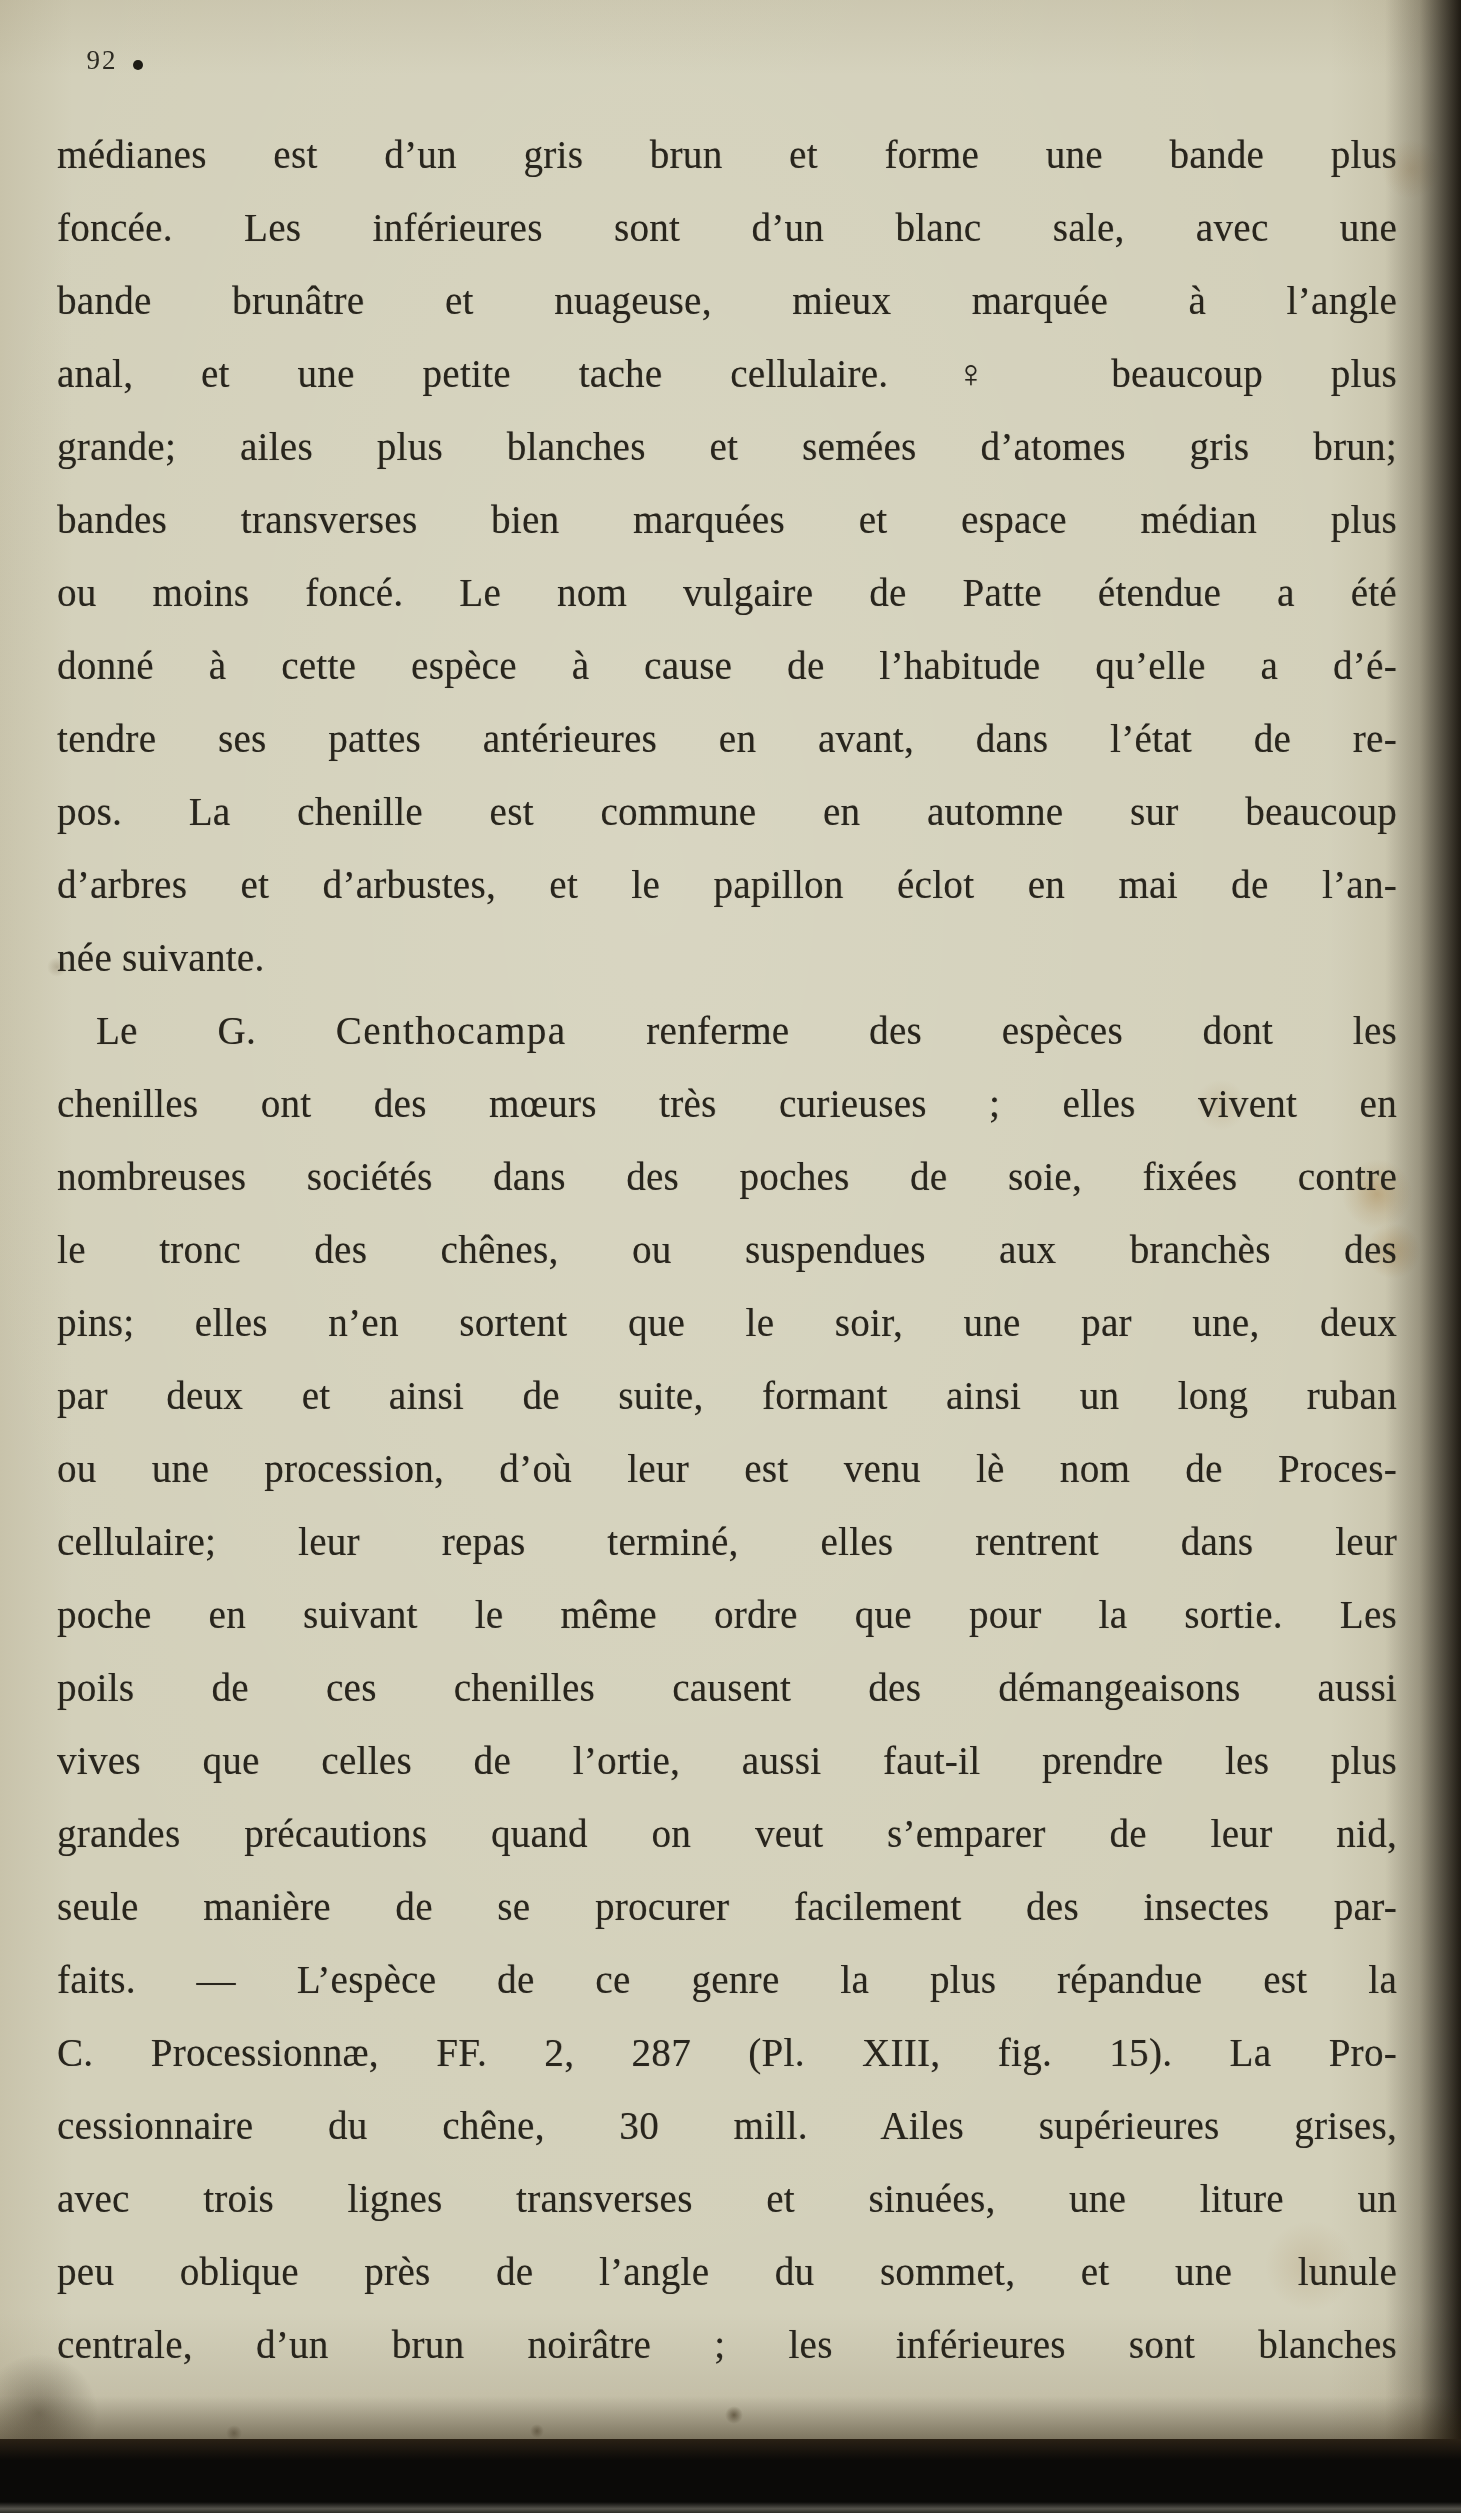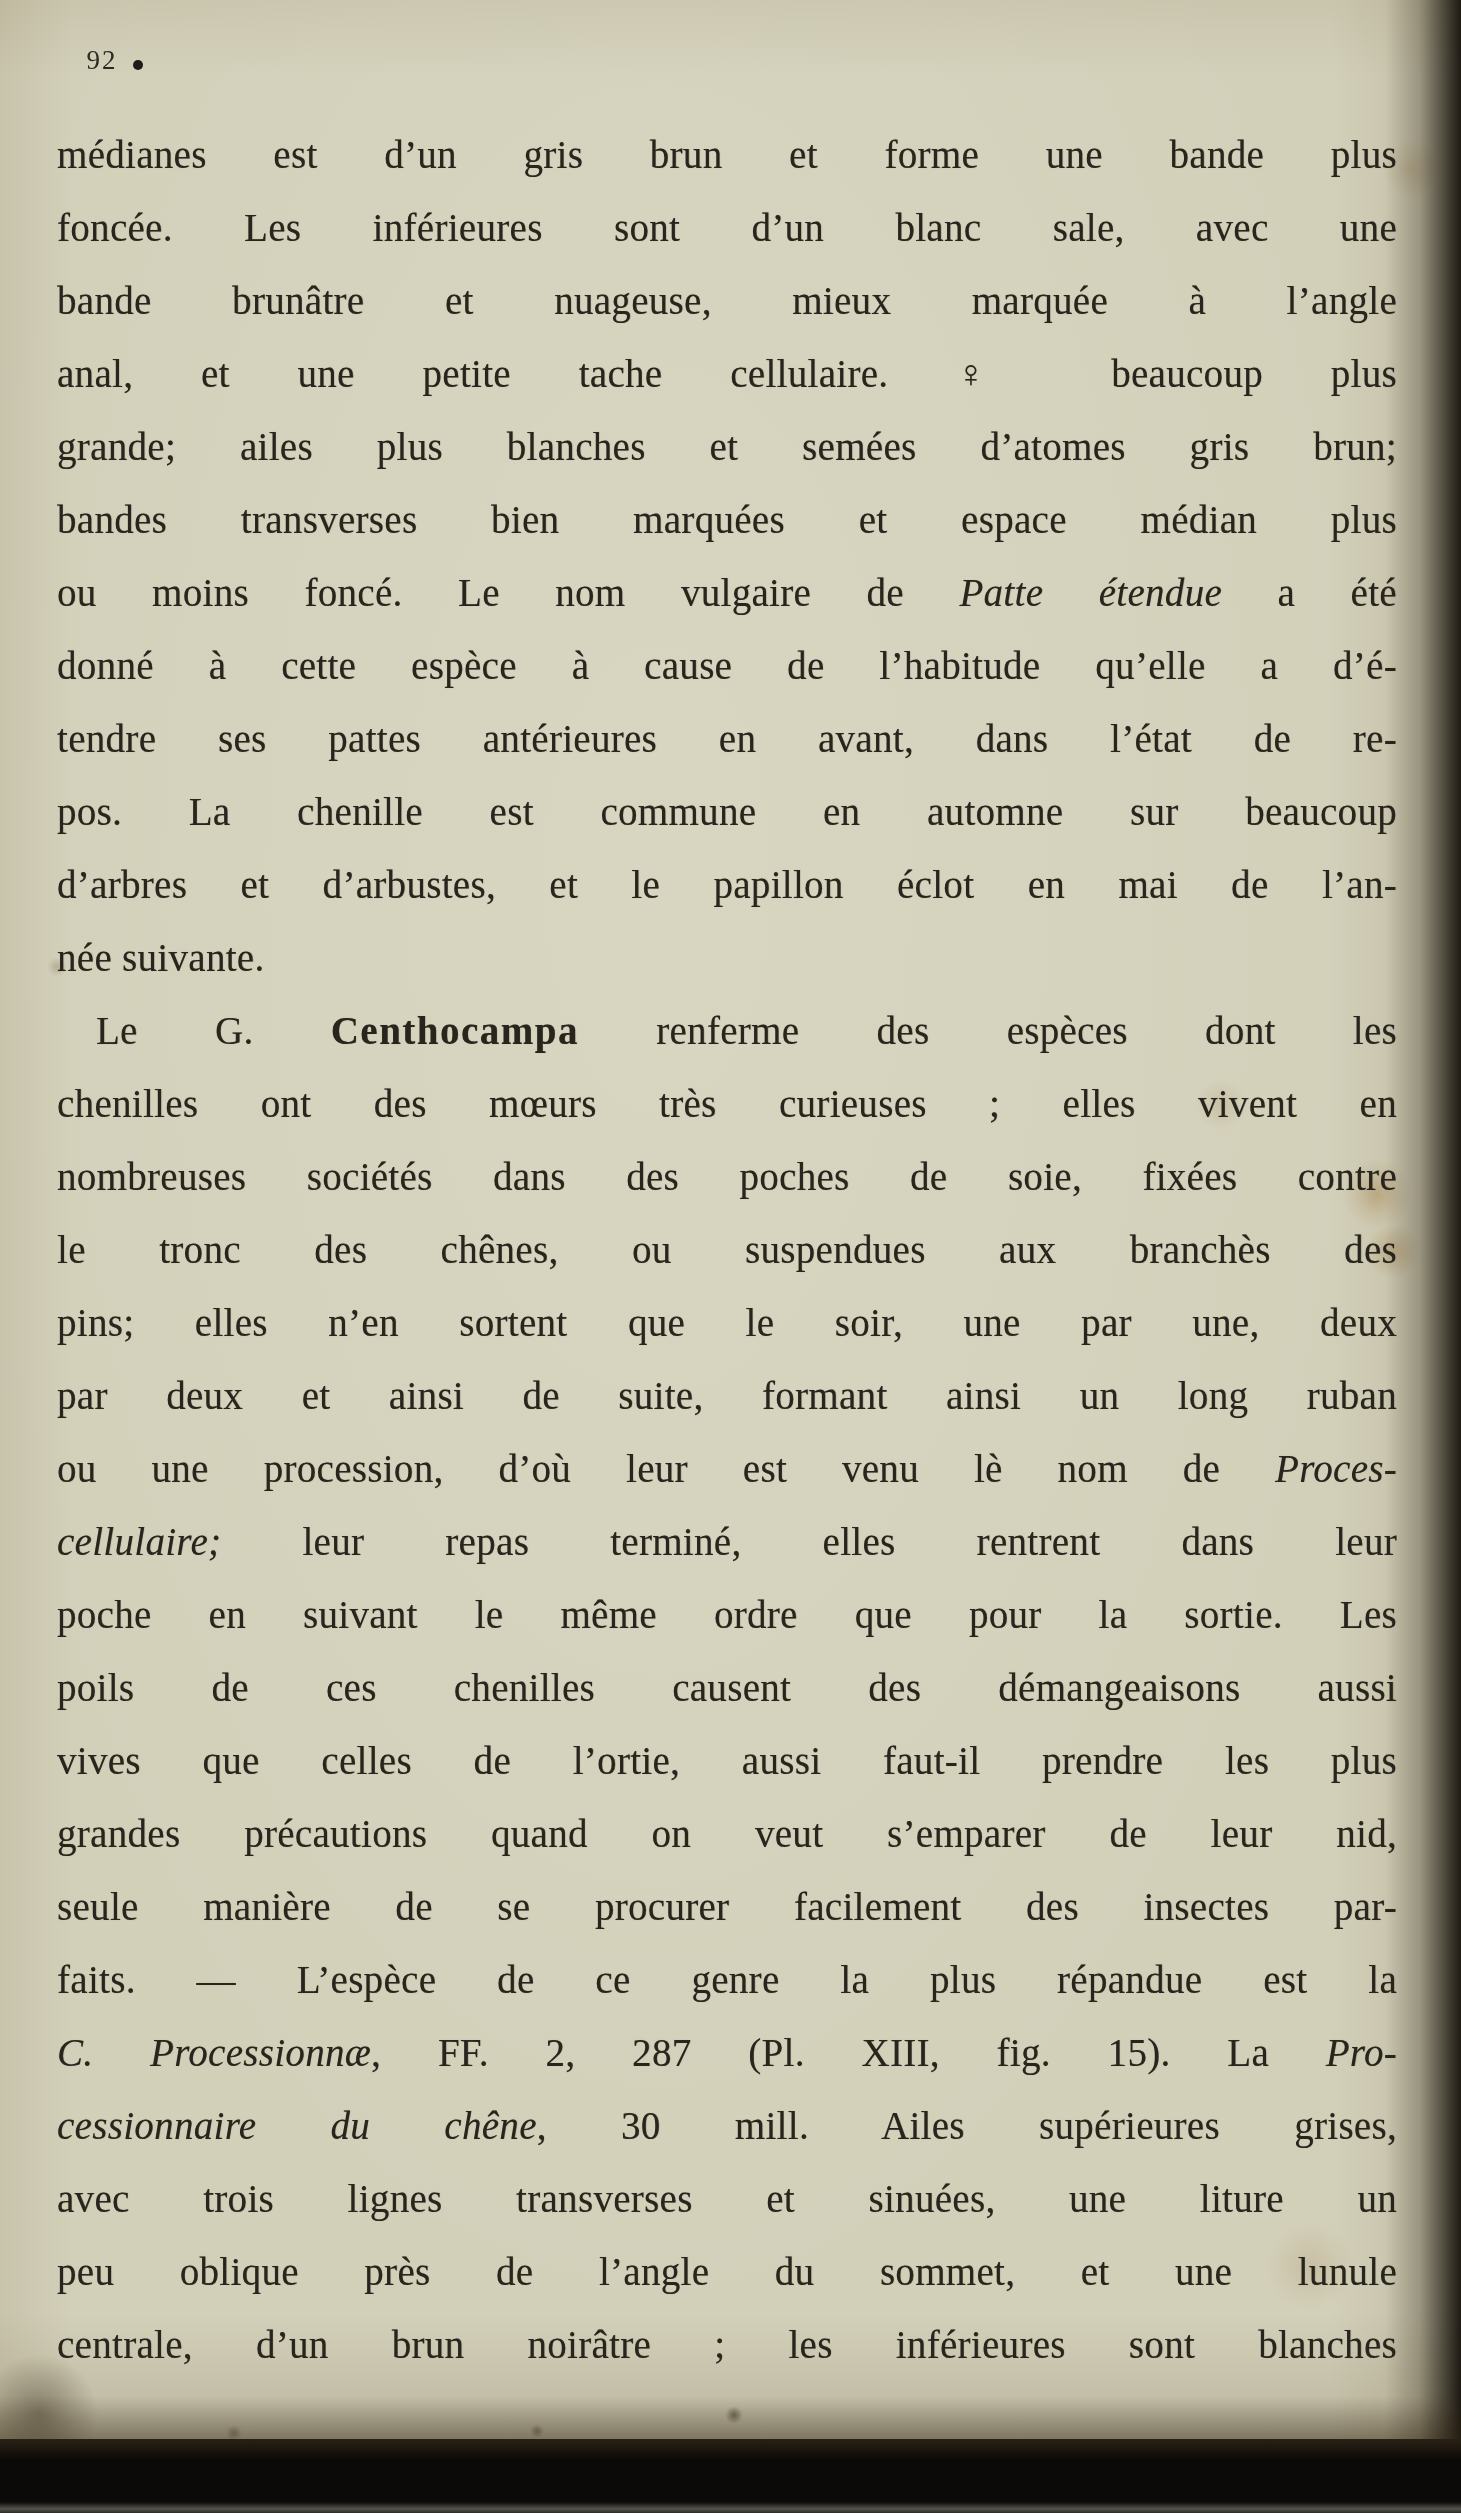--- a/index.html
+++ b/index.html
@@ -58,22 +58,22 @@
     text-shadow:0.3px 0.3px 0.7px rgba(40,34,26,0.45);
   }
   .line {
     height:73px;
     text-align:justify;
     text-align-last:justify;
     overflow:hidden;
   }
   .line.no-just { text-align-last:left; }
   .line.indent { text-indent:39px; }
-  .it { font-style:italic; }
-  .bd { font-weight:bold; letter-spacing:1.5px; }
+  .it { }
+  .bd { font-weight:normal; letter-spacing:1.5px; }
   .edge-right {
     position:absolute; top:0; right:0; width:77px; height:100%;
     background:linear-gradient(to right, rgba(25,18,8,0) 0%, rgba(25,18,8,0.25) 45%, rgba(14,10,5,0.92) 100%);
     pointer-events:none;
   }
   .bottom-shadow {
     position:absolute; left:0; right:0; bottom:73px; height:45px;
     background:linear-gradient(to top, rgba(45,34,16,0.45), rgba(0,0,0,0));
     pointer-events:none;
   }

